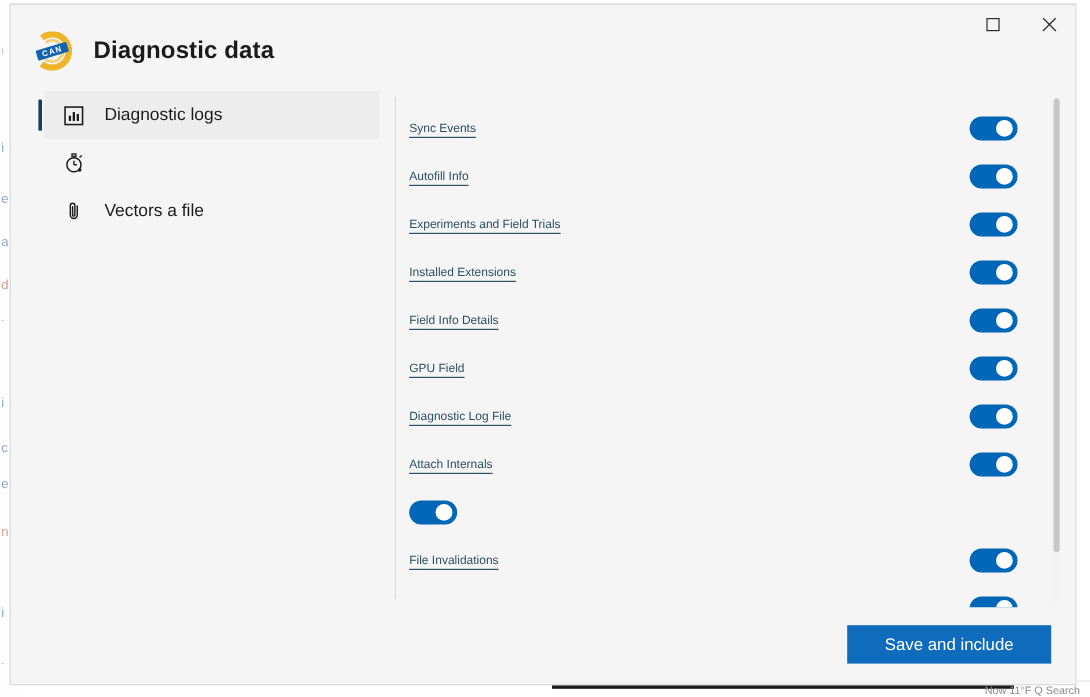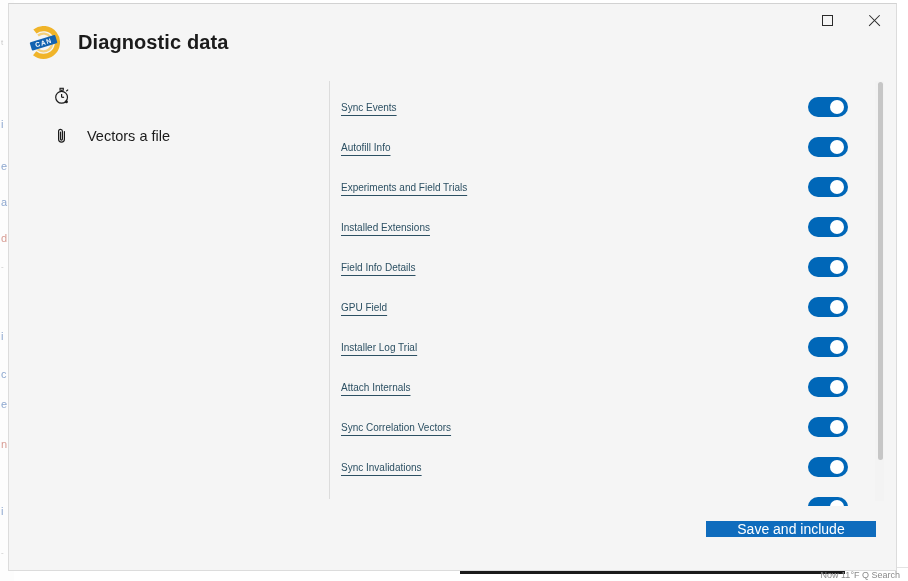--- a/index.html
+++ b/index.html
@@ -265,21 +265,21 @@
   
   .dlg-footer {
     position: relative;
     height: 66px;
   }
   .primary-btn {
     position: absolute;
     right: 20px;
     top: 15px;
     width: 170px;
-    height: 16px;
+    height: 32px;
     background: #0f6cbd;
     color: #ffffff;
     font-size: 14px;
     border: none;
     cursor: pointer;
     font-family: "Liberation Sans", sans-serif;
   }
 </style>
 </head>
 <body>
@@ -347,20 +347,31 @@
         </svg>
       </span>
       <span class="dlg-title">Diagnostic data</span>
     </div>
   </div>
 
   <div class="dlg-body">
 
     <nav class="sidebar">
 
+      <div class="nav-item active">
+        <span class="nav-icon">
+          <svg width="17" height="17" viewBox="0 0 17 17">
+            <rect x="1.2" y="1.2" width="14.6" height="14.6" fill="none" stroke="#1b1b1b" stroke-width="1.3"></rect>
+            <rect x="4.3" y="8.4" width="1.9" height="4.4" fill="#1b1b1b"></rect>
+            <rect x="7.6" y="5.4" width="1.9" height="7.4" fill="#1b1b1b"></rect>
+            <rect x="10.9" y="7.0" width="1.9" height="5.8" fill="#1b1b1b"></rect>
+          </svg>
+        </span>
+        <span class="nav-label">Diagnostic logs</span>
+      </div>
 
       <div class="nav-item">
         <span class="nav-icon">
           <svg width="18" height="18" viewBox="0 0 18 18">
             <circle cx="8.6" cy="10.3" r="5.9" fill="none" stroke="#1b1b1b" stroke-width="1.2"></circle>
             <rect x="7.0" y="1.3" width="3.3" height="1.9" fill="none" stroke="#1b1b1b" stroke-width="1.1"></rect>
             <line x1="8.6" y1="3.2" x2="8.6" y2="4.4" stroke="#1b1b1b" stroke-width="1.1"></line>
             <line x1="13.3" y1="4.2" x2="15.1" y2="2.6" stroke="#1b1b1b" stroke-width="1.2"></line>
             <line x1="8.6" y1="10.3" x2="8.6" y2="7.0" stroke="#1b1b1b" stroke-width="1.2"></line>
             <line x1="8.6" y1="10.3" x2="11.1" y2="10.3" stroke="#1b1b1b" stroke-width="1.2"></line>
@@ -420,42 +431,41 @@
         </div>
 
         <div class="toggle-row">
           <span class="toggle-label">GPU Field</span>
           <span class="switch">
             <span class="knob"></span>
           </span>
         </div>
 
         <div class="toggle-row">
-          <span class="toggle-label">Installer Log Trial</span>
+          <span class="toggle-label">Diagnostic Log File</span>
           <span class="switch">
             <span class="knob"></span>
           </span>
         </div>
 
         <div class="toggle-row">
           <span class="toggle-label">Attach Internals</span>
           <span class="switch">
             <span class="knob"></span>
           </span>
         </div>
 
         <div class="toggle-row">
-          <span class="toggle-label">Sync Correlation Vectors</span>
-          <span class="switch">
-            <span class="knob"></span>
-          </span>
-        </div>
-
-        <div class="toggle-row">
-          <span class="toggle-label">Sync Invalidations</span>
+          <span class="switch">
+            <span class="knob"></span>
+          </span>
+        </div>
+
+        <div class="toggle-row">
+          <span class="toggle-label">File Invalidations</span>
           <span class="switch">
             <span class="knob"></span>
           </span>
         </div>
 
         <div class="toggle-row">
           <span class="toggle-label"></span>
           <span class="switch">
             <span class="knob"></span>
           </span>

